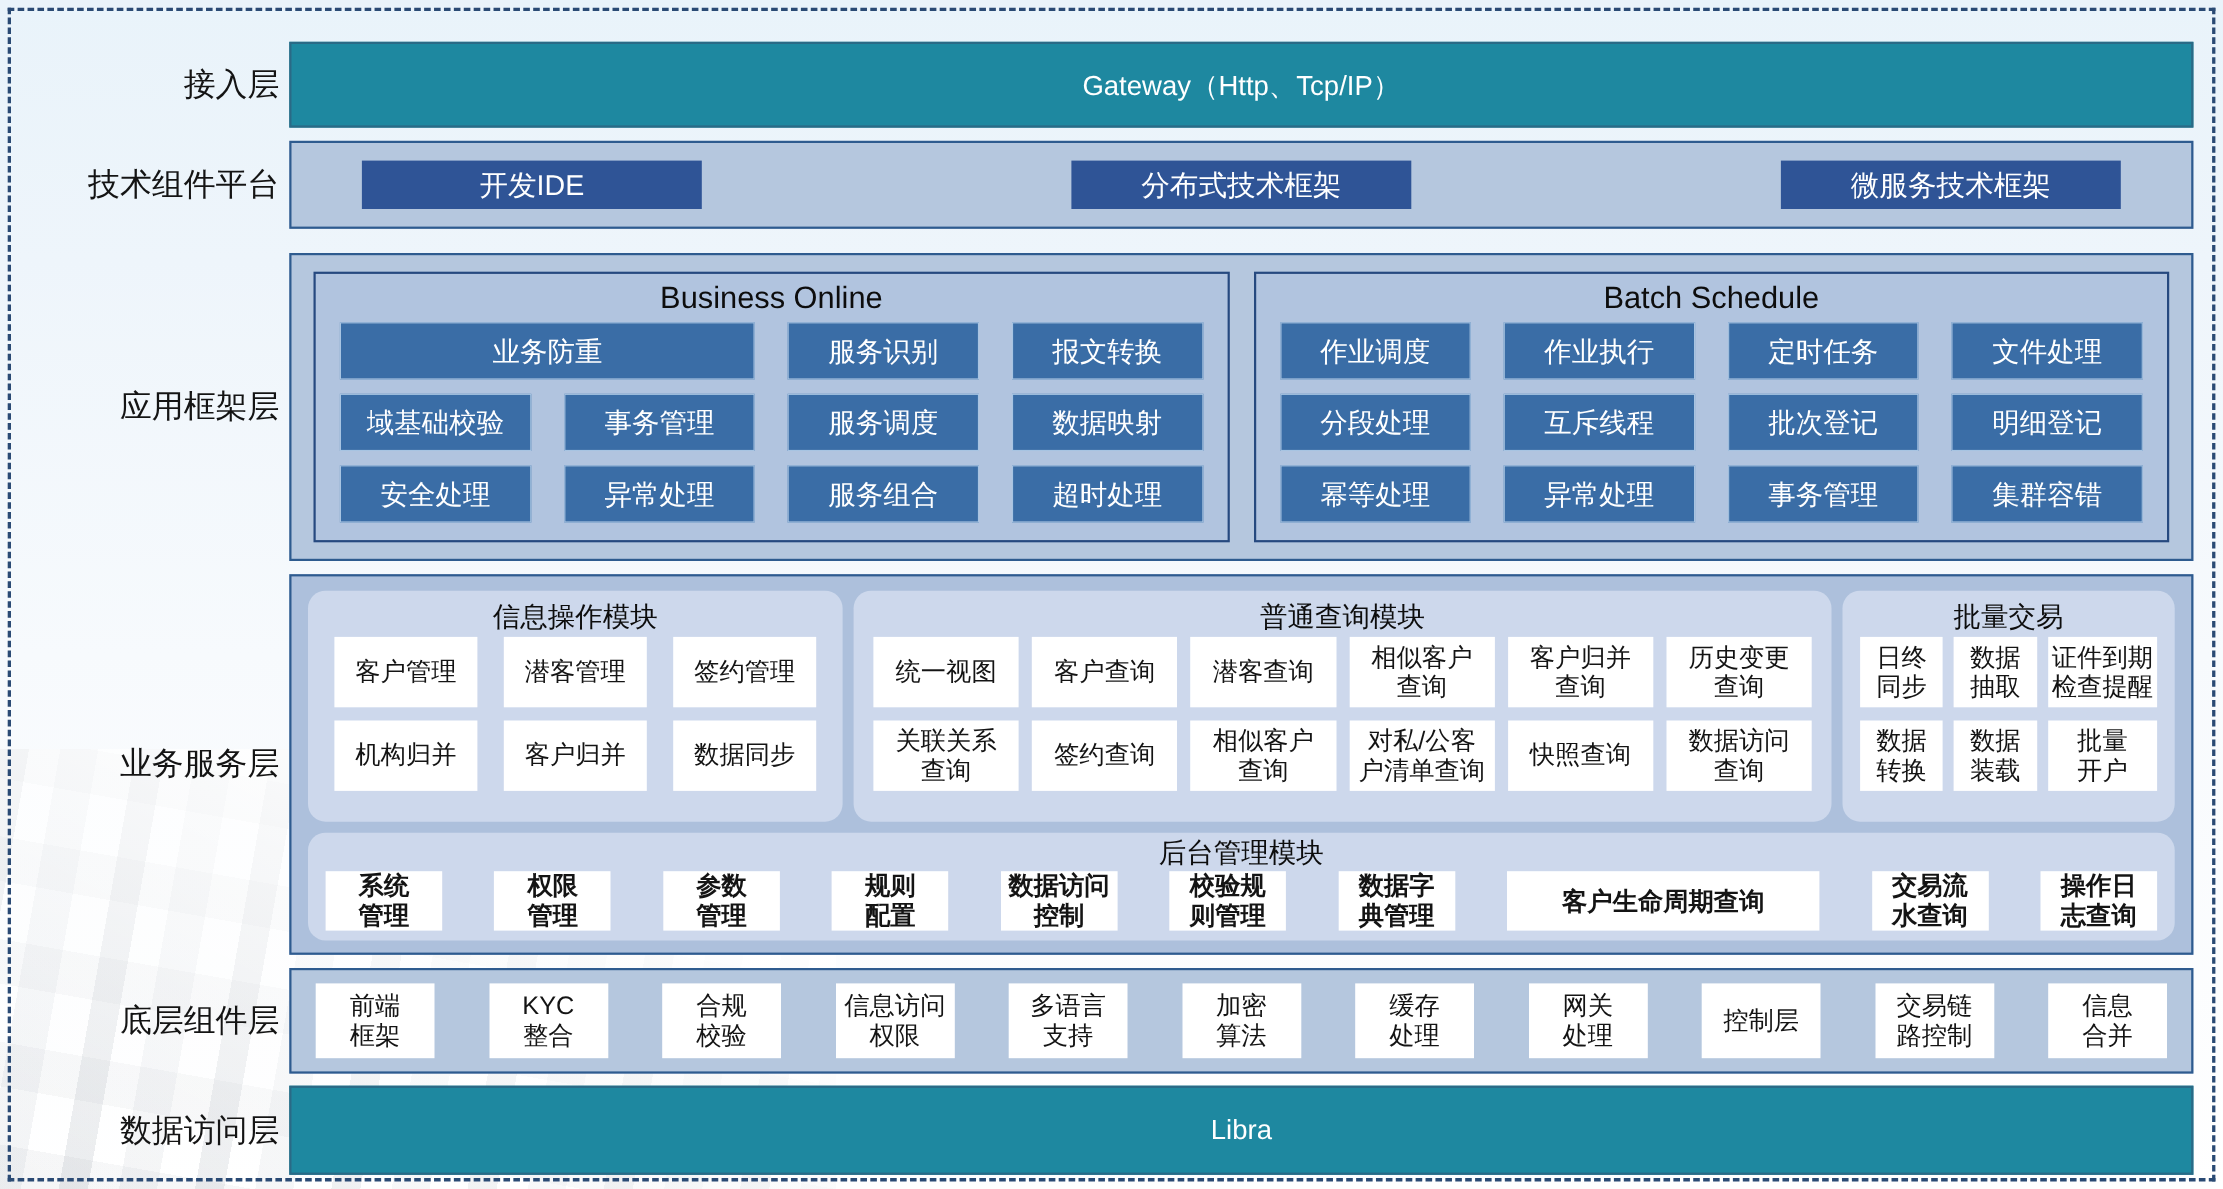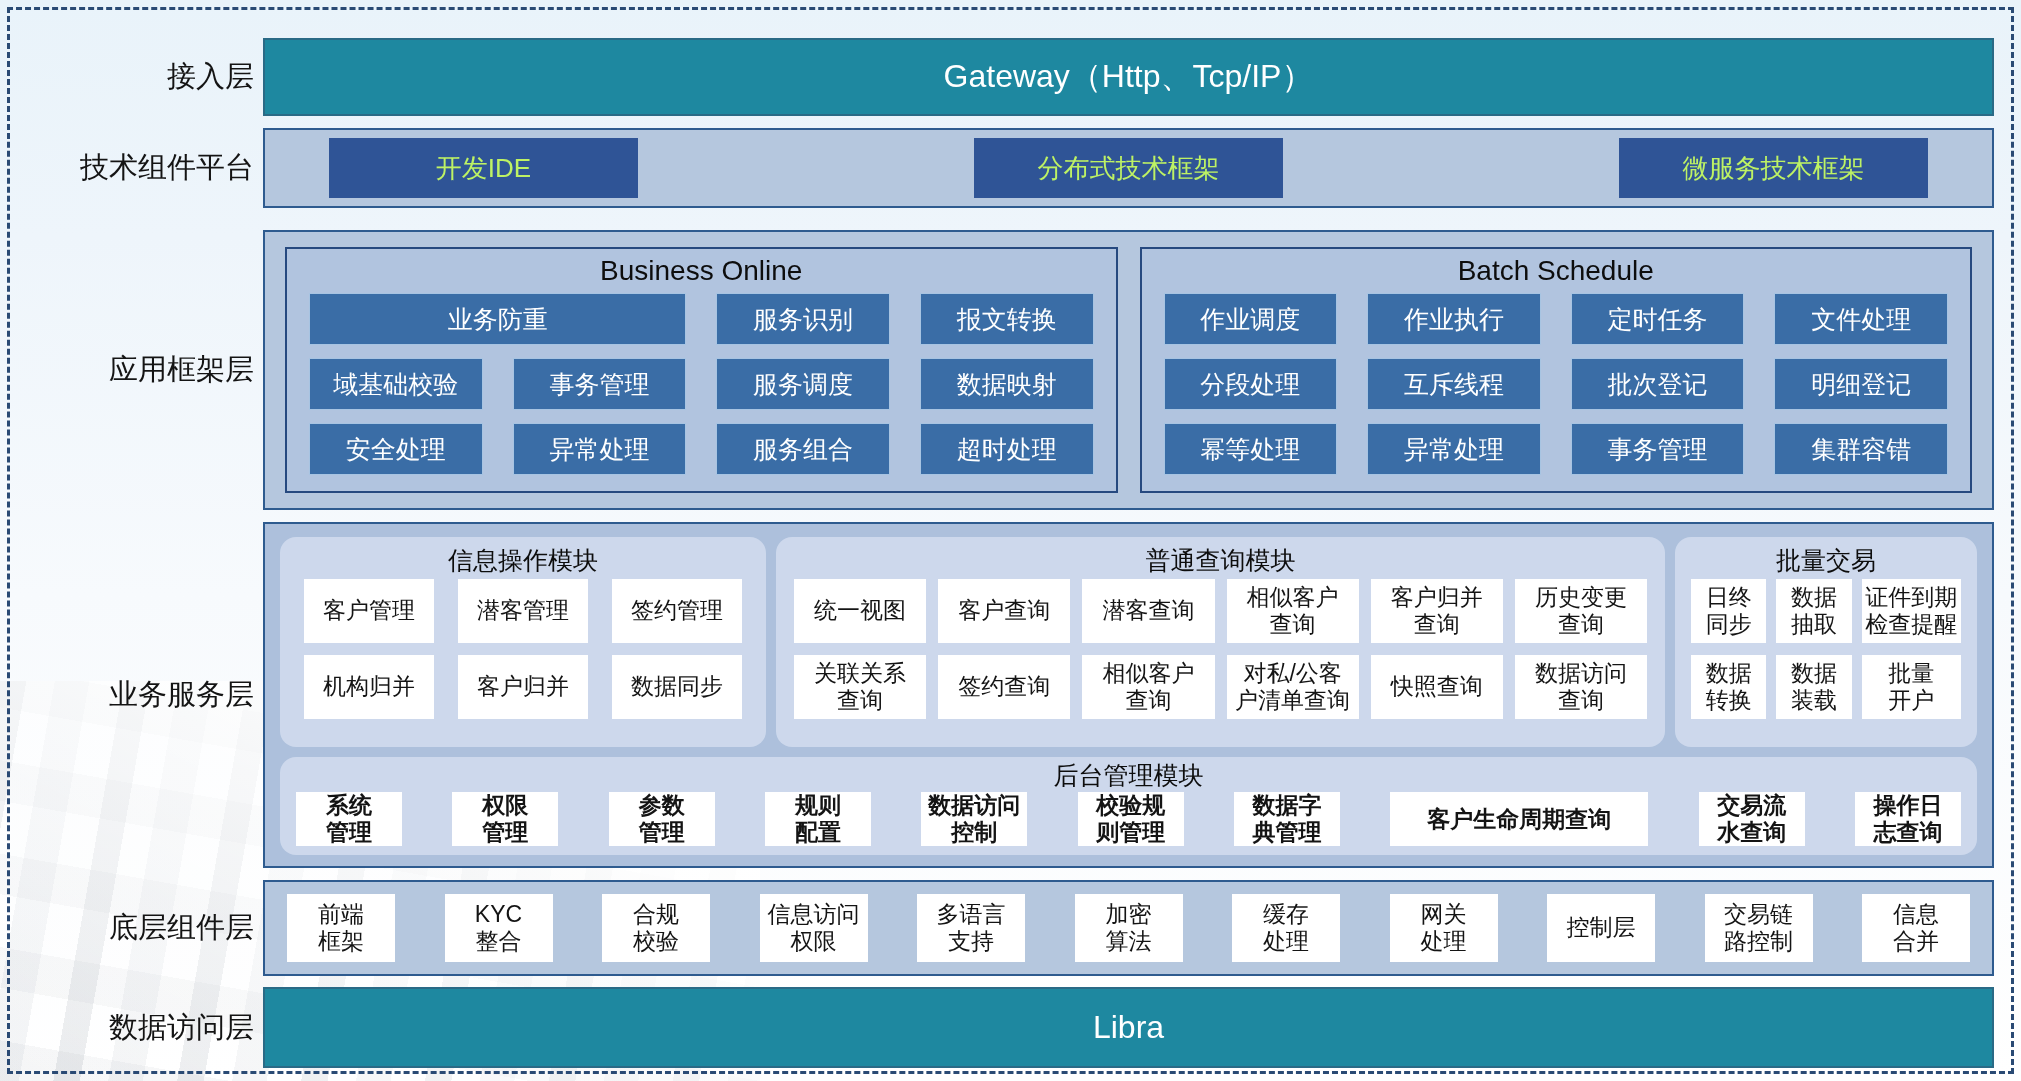--- a/index.html
+++ b/index.html
@@ -29,29 +29,29 @@
   .dashed-frame{
     position:absolute;inset:7px;border:3px dashed #2a4a74;pointer-events:none;
   }
   .side-label{
     position:absolute;left:22px;width:232px;display:flex;align-items:center;justify-content:flex-end;
     font-size:29px;color:var(--text-dark);
   }
   .row{position:absolute;left:263px;width:1731px;}
   .teal-bar{
     background:var(--teal);border:2px solid #2a6a86;color:#fff;
-    display:flex;align-items:center;justify-content:center;font-size:32px;
+    display:flex;align-items:center;justify-content:center;font-size:25px;
   }
   .panel{
     background:var(--panel-fill);border:2px solid var(--panel-border);
   }
   
   .tech-row{display:flex;align-items:center;justify-content:space-between;padding:0 64px;}
   .tbtn{
-    width:309px;height:60px;background:var(--navy-button);color:#bef264;font-size:26px;
+    width:309px;height:44px;background:var(--navy-button);color:#ffffff;font-size:26px;
     display:flex;align-items:center;justify-content:center;
   }
   
   .app-outer{display:flex;gap:22px;padding:15px 20px;}
   .inner-panel{
     flex:1;background:var(--inner-fill);border:2px solid var(--inner-border);
     display:flex;flex-direction:column;
   }
   .inner-title{
     height:44px;display:flex;align-items:center;justify-content:center;
@@ -84,21 +84,21 @@
   .wbox{
     background:#fff;color:var(--text-dark);font-size:23px;line-height:1.18;
     display:flex;align-items:center;justify-content:center;text-align:center;white-space:pre-line;
   }
   .info-panel{width:486px;}
   .query-panel{flex:1;}
   .trade-panel{width:302px;}
   .admin-panel{margin-top:10px;height:98px;padding:2px 16px 10px;}
   .admin-row{flex:1;display:flex;align-items:stretch;justify-content:space-between;font-weight:bold;}
   .admin-row .wbox{width:106px;}
-  .admin-row .wbox.wide{width:258px;}
+  .admin-row .wbox.wide{width:284px;}
   .admin-panel .soft-title{height:34px;}
   
   .comp-row{display:flex;align-items:center;justify-content:space-between;padding:0 22px;}
   .comp-row .wbox{width:108px;height:68px;}
 </style>
 </head>
 <body>
 
 <div class="stage">
   <div class="texture"></div>

